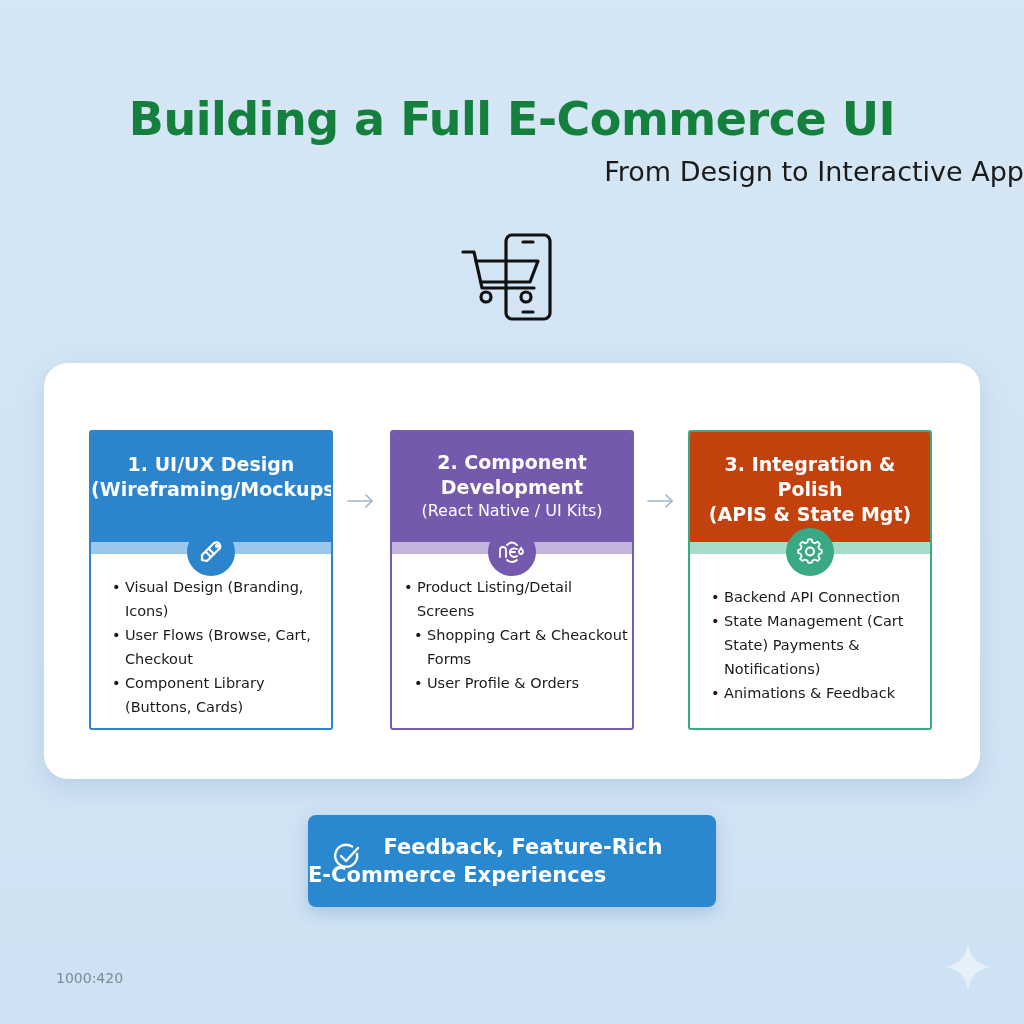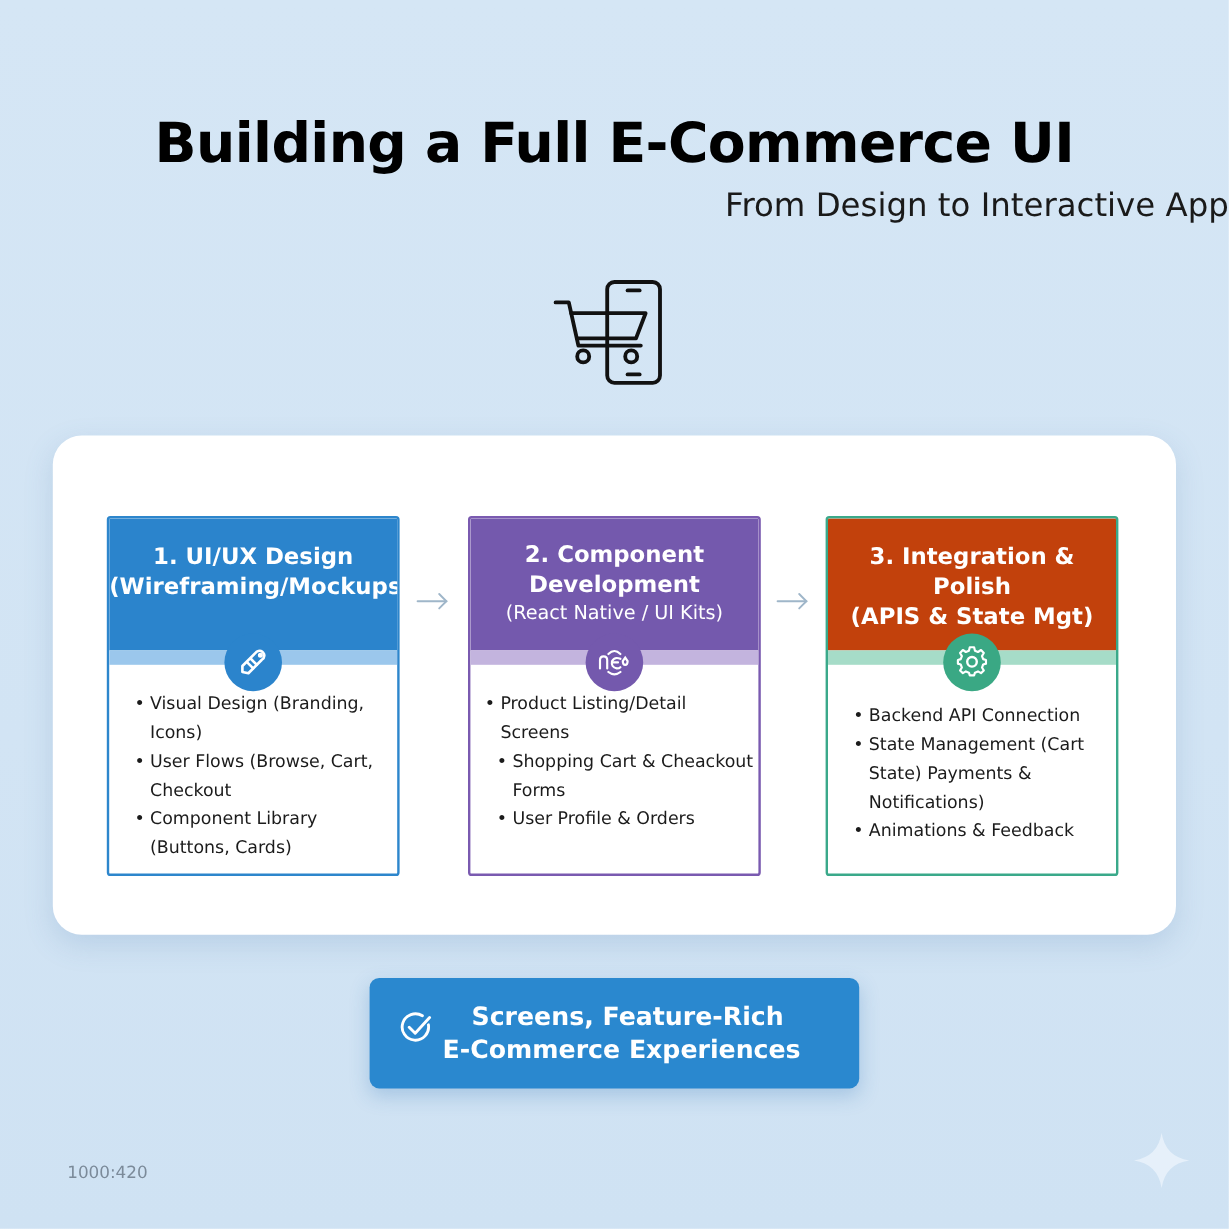--- a/index.html
+++ b/index.html
@@ -4,21 +4,21 @@
 <style>
   html, body { margin:0; padding:0; }
   body {
     width:1024px; height:1024px; overflow:hidden; position:relative;
     background: linear-gradient(180deg, #d5e6f5 0%, #d2e4f4 60%, #cfe2f3 100%);
     font-family: "DejaVu Sans", "Liberation Sans", sans-serif;
     color:#111;
   }
   .title {
     position:absolute; left:0; right:0; top:92px; text-align:center;
-    font-size:46px; font-weight:bold; letter-spacing:-0.5px; color:#000000;
+    font-size:46px; font-weight:bold; letter-spacing:-0.5px; color:#15803d;
   }
   .subtitle {
     position:absolute; left:0; right:0; top:156px; text-align:right;
     font-size:27px; color:#1a1a1a;
   }
   .hero-icon { position:absolute; left:460px; top:230px; width:100px; height:92px; }
   .panel {
     position:absolute; left:44px; top:363px; width:936px; height:416px;
     background:#ffffff; border-radius:24px;
     box-shadow: 0 8px 24px rgba(80,120,170,0.18);
@@ -59,21 +59,21 @@
   .c3 .badge { background:#3aa884; }
 
   .arrow { position:absolute; top:492px; width:30px; height:18px; }
   .cta {
     position:absolute; left:308px; top:815px; width:408px; height:92px;
     background:#2a88cf; border-radius:8px; color:#fff;
     box-shadow: 0 6px 16px rgba(40,110,180,0.25);
   }
   .cta .check { position:absolute; left:24px; top:26px; width:30px; height:30px; }
   .cta .t1 { position:absolute; left:0; right:0; top:20px; text-align:center; font-size:21px; font-weight:bold; padding-left:22px; }
-  .cta .t2 { position:absolute; left:0; right:0; top:48px; text-align:center; font-size:21px; font-weight:bold;padding-left:12px; }
+  .cta .t2 { position:absolute; left:0; right:0; top:48px; text-align:left; font-size:21px; font-weight:bold; }
   .footer-code { position:absolute; left:56px; top:970px; font-size:14px; color:#7b8a99; }
   .sparkle { position:absolute; left:943px; top:942px; width:50px; height:50px; }
 </style>
 </head>
 <body>
 
 <div class="title">Building a Full E-Commerce UI</div>
 <div class="subtitle">From Design to Interactive App</div>
 
 <svg class="hero-icon" viewBox="0 0 100 92" fill="none" stroke="#111" stroke-width="3.2" stroke-linecap="round" stroke-linejoin="round">
@@ -160,21 +160,21 @@
     <li><span>State Management (Cart State) Payments &amp; Notifications)</span></li>
     <li><span>Animations &amp; Feedback</span></li>
   </ul>
 </div>
 
 <div class="cta">
   <svg class="check" viewBox="0 0 30 30" fill="none" stroke="#fff" stroke-width="2.4" stroke-linecap="round" stroke-linejoin="round">
     <path d="M25,13 A11,11 0 1 1 20,5.5"></path>
     <polyline points="9,15 14,20 26,7"></polyline>
   </svg>
-  <div class="t1">Screens, Feature-Rich</div>
+  <div class="t1">Feedback, Feature-Rich</div>
   <div class="t2">E-Commerce Experiences</div>
 </div>
 
 <div class="footer-code">1000:420</div>
 
 <svg class="sparkle" viewBox="0 0 50 50">
   <path d="M25,2 Q28,22 48,25 Q28,28 25,48 Q22,28 2,25 Q22,22 25,2 Z" fill="#e6f0fa"></path>
 </svg>
 
 </body></html>

